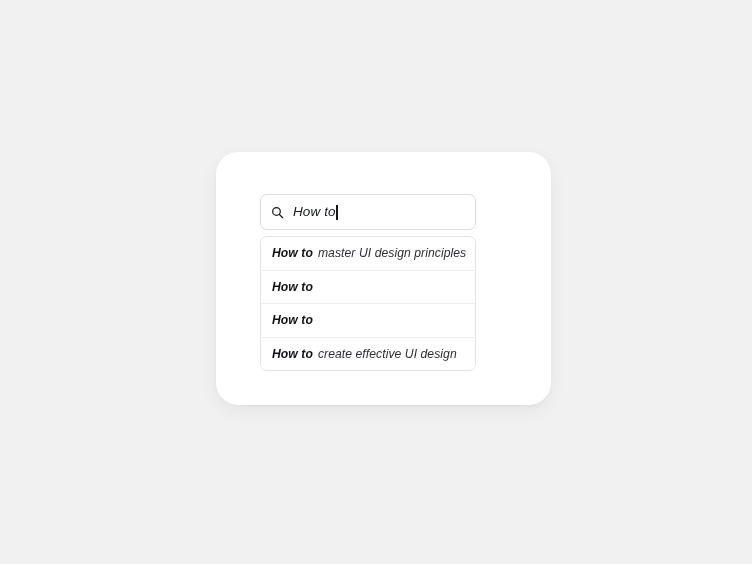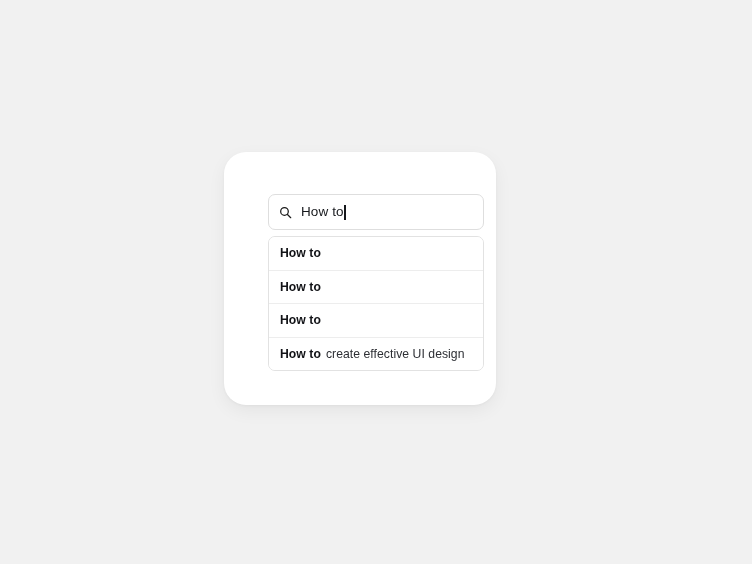--- a/index.html
+++ b/index.html
@@ -17,28 +17,29 @@
 
   .stage {
     position: relative;
     width: 752px;
     height: 564px;
   }
 
   
   .card {
     position: absolute;
-    left: 224px;
+    left: 216px;
     top: 152px;
-    width: 272px;
+    width: 335px;
     height: 253px;
     background: #ffffff;
     border-radius: 22px;
     box-shadow: 0 6px 18px rgba(0, 0, 0, 0.055),
                 0 1px 3px rgba(0, 0, 0, 0.04);
+    font-style: italic;
   }
 
   
   .search-box {
     position: absolute;
     left: 44px;
     top: 42px;
     width: 216px;
     height: 36px;
     box-sizing: border-box;
@@ -135,20 +136,21 @@
         </svg>
       </span>
       <span class="search-value">How to</span>
       <span class="caret"></span>
     </div>
 
     <div class="suggestions">
 
       <div class="suggestion-row">
         <span class="s-prefix">How to</span>
+        <span class="s-rest">master UI design principles</span>
       </div>
 
       <div class="suggestion-row">
         <span class="s-prefix">How to</span>
       </div>
 
       <div class="suggestion-row">
         <span class="s-prefix">How to</span>
       </div>
 

